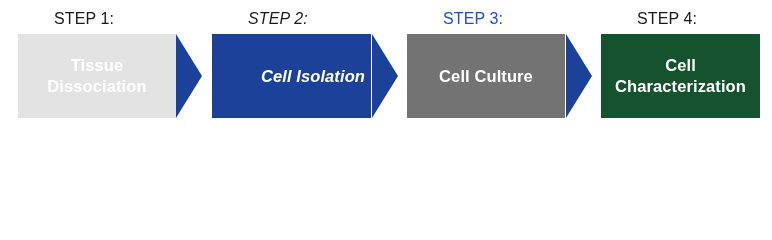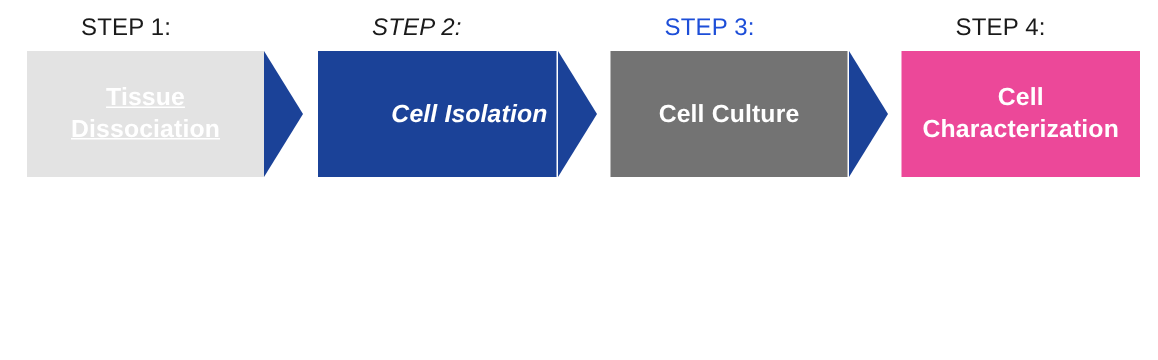--- a/index.html
+++ b/index.html
@@ -74,21 +74,21 @@
   }
 </style>
 </head>
 <body style="background: rgb(255, 255, 255);">
 
 <div id="diagram">
 
   <div class="step" style="left: 18px; width: 158px;">
     <div class="step-label" style="color: rgb(26, 26, 26);">STEP 1:</div>
     <div class="step-box inactive" style="width: 158px; background: rgb(227, 227, 227);">
-      <div class="step-box-text" style="color: rgb(255, 255, 255); text-decoration: underline;">Tissue
+      <div class="step-box-text" style="color: rgb(255, 255, 255);">Tissue
 Dissociation</div>
     </div>
   </div>
 
   <div class="arrow" style="left: 176px; width: 26px;">
     <svg width="26" height="84" viewBox="0 0 26 84">
       <polygon points="0,0 26,42 0,84" fill="#1B4298"></polygon>
     </svg>
   </div>
 
@@ -113,19 +113,19 @@
   </div>
 
   <div class="arrow" style="left: 566px; width: 26px;">
     <svg width="26" height="84" viewBox="0 0 26 84">
       <polygon points="0,0 26,42 0,84" fill="#1B4298"></polygon>
     </svg>
   </div>
 
   <div class="step" style="left: 601px; width: 144px;">
     <div class="step-label" style="color: rgb(26, 26, 26);">STEP 4:</div>
-    <div class="step-box active" style="width: 159px; background: #ec4899;">
+    <div class="step-box active" style="width: 159px; background: #14532d;">
       <div class="step-box-text" style="color: rgb(255, 255, 255);">Cell
 Characterization</div>
     </div>
   </div>
 
 </div>
 
 </body></html>

